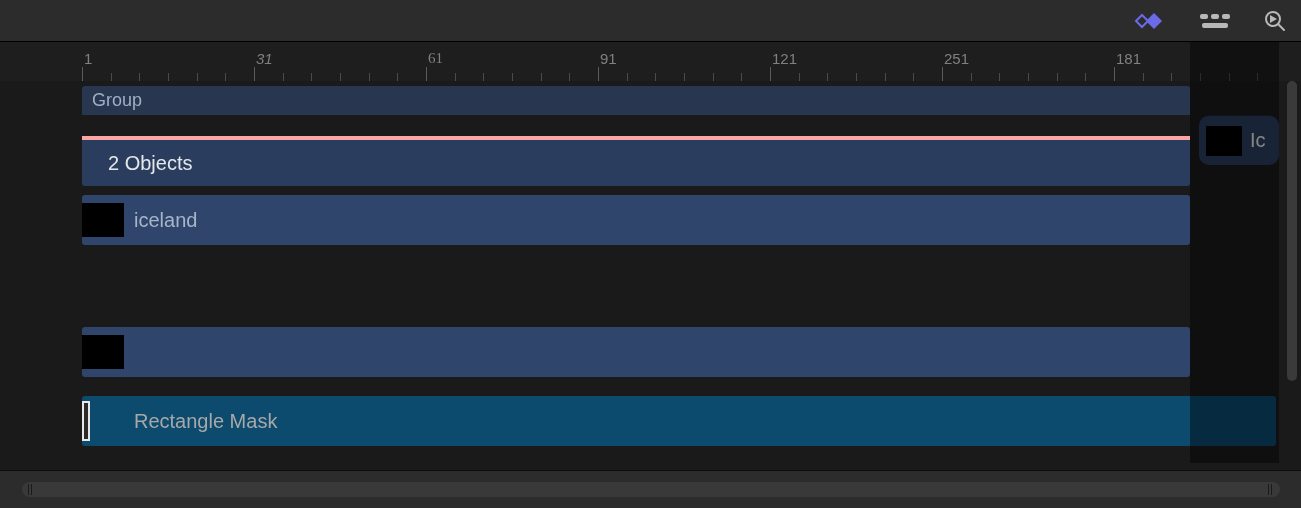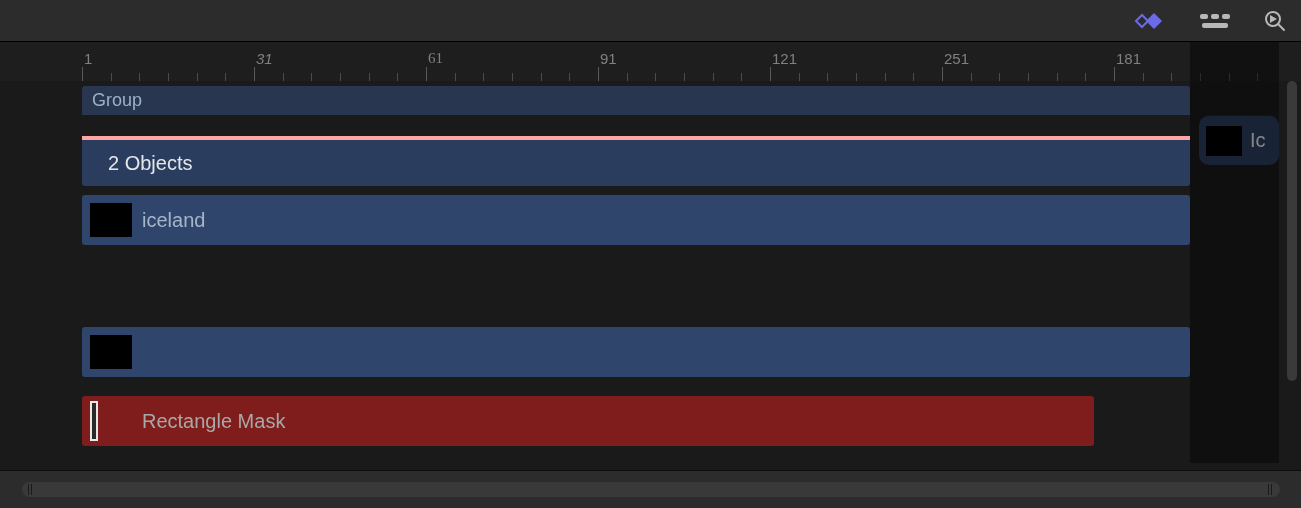--- a/index.html
+++ b/index.html
@@ -143,26 +143,25 @@
 
   .clip {
     position: absolute;
     left: 82px;
     width: 1108px;
     height: 50px;
     border-radius: 3px;
     display: flex;
     align-items: center;
     gap: 10px;
-    padding-left: 8px;
     font-size: 20px;
   }
   .clip.blue { background: #2f456b; color: #a6b5c8; }
   .clip.purple { background: #5e5c9a; color: #d6d5ea; font-size: 19px; padding-left:10px; }
-  .clip.gray { background: #7f1d1d; color: #a8a8a8; width: 1012px; }
+  .clip.gray { background: #0c4a6e; color: #a8a8a8; width: 1194px; }
 
   .thumb {
     width: 42px;
     height: 34px;
     background: #000;
     flex-shrink: 0;
   }
   .thumb.sm { width: 36px; height: 30px; }
 
   .mask-handle {

